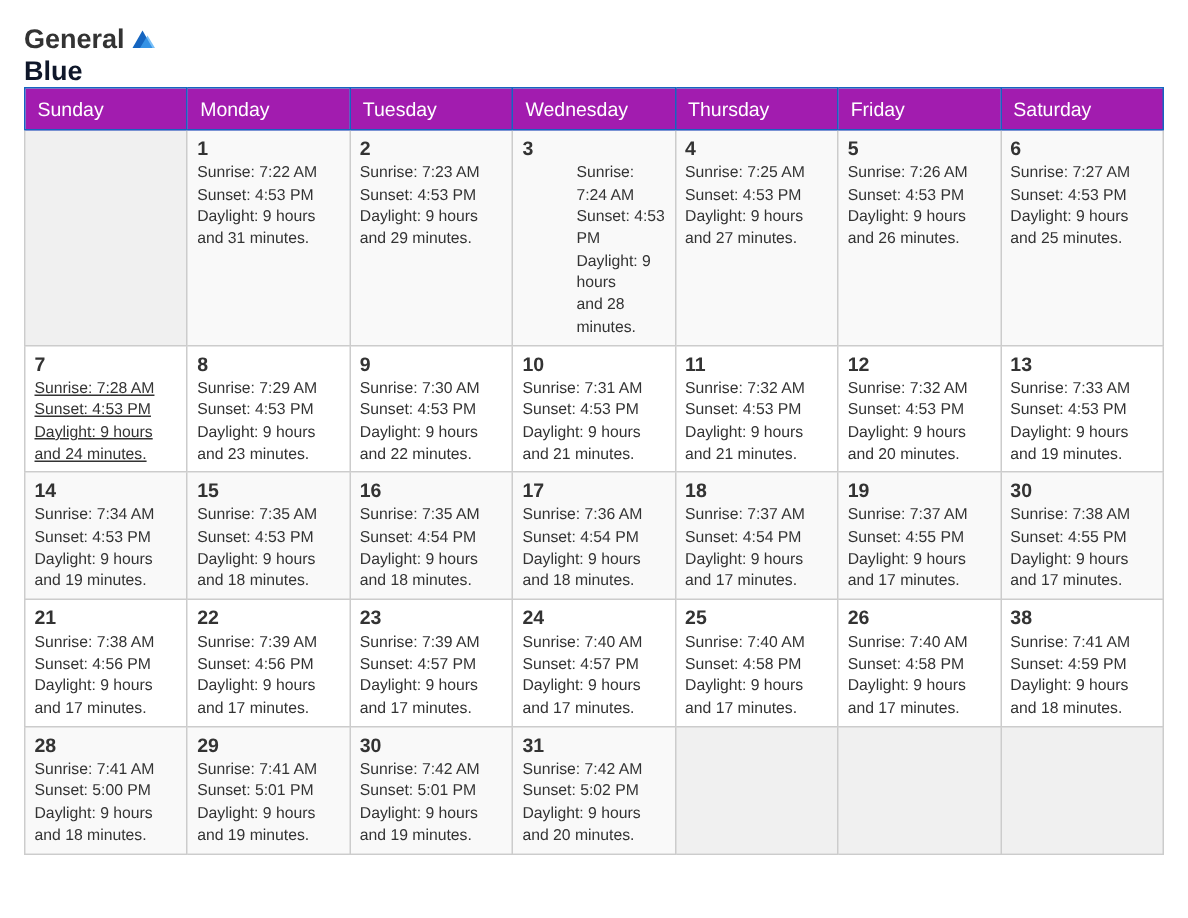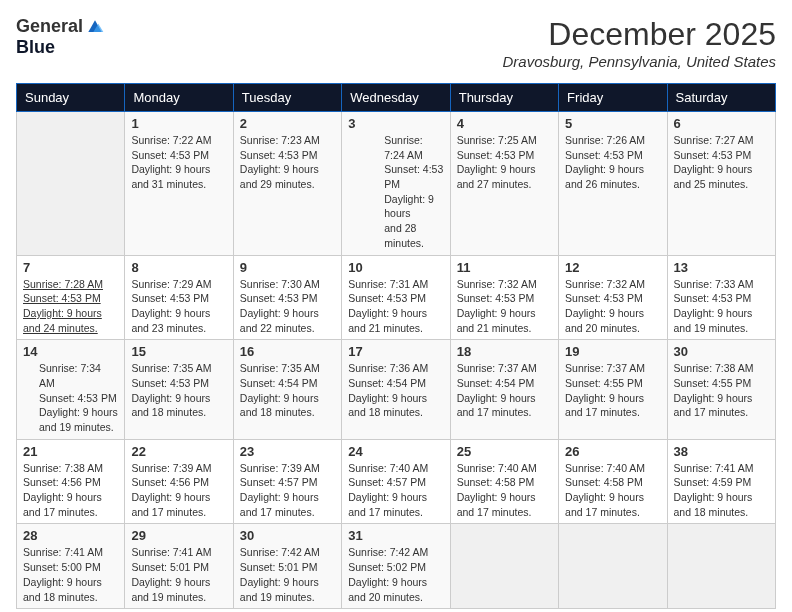--- a/index.html
+++ b/index.html
@@ -7,21 +7,21 @@
       font-family: Arial, sans-serif;
       background: #fff;
       width: 792px;
       min-height: 612px;
       padding: 16px;
     }
     .header {
       display: flex;
       justify-content: space-between;
       align-items: flex-start;
-      margin-bottom: 13px;
+      margin-bottom: 0;
     }
     .logo {
       display: flex;
       flex-direction: column;
       align-items: flex-start;
     }
     .logo-text {
       display: flex;
       align-items: center;
     }
@@ -52,21 +52,21 @@
       font-size: 15px;
       color: #333;
       font-style: italic;
     }
     .calendar {
       width: 100%;
       border-collapse: collapse;
       border: 1px solid #ccc;
     }
     .calendar th {
-      background: #0f172a;
+      background: #a21caf;
       color: #fff;
       text-align: left;
       padding: 6px 8px;
       font-size: 13px;
       font-weight: normal;
       border: 1px solid #1565C0;
     }
     .calendar td {
       border: 1px solid #ccc;
       vertical-align: top;
@@ -106,24 +106,20 @@
       <span class="logo-general">General</span>
       <svg class="logo-icon" viewBox="0 0 24 24" xmlns="http://www.w3.org/2000/svg">
         <polygon points="4,18 12,4 20,18" fill="#1565C0"></polygon>
         <polygon points="10,18 16,8 22,18" fill="#42A5F5" opacity="0.7"></polygon>
       </svg>
     </div>
     <div>
       <span class="logo-blue">Blue</span>
     </div>
   </div>
-  <div class="title-area">
-    <div class="month-title">December 2025</div>
-    <div class="location">Dravosburg, Pennsylvania, United States</div>
-  </div>
 </div>
 
 <table class="calendar">
   <thead>
     <tr>
     <th>Sunday</th>
         <th>Monday</th>
         <th>Tuesday</th>
         <th>Wednesday</th>
         <th>Thursday</th>
@@ -224,21 +220,21 @@
           <span class="day-num">13</span>
           <div class="day-info" style="white-space: pre-line;">Sunrise: 7:33 AM
 Sunset: 4:53 PM
 Daylight: 9 hours
 and 19 minutes.</div>
         </td>
       </tr>
       <tr>
         <td>
           <span class="day-num">14</span>
-          <div class="day-info" style="white-space: pre-line; margin-left: 16px;">Sunrise: 7:34 AM
+          <div class="day-info" style="white-space: pre-line;">Sunrise: 7:34 AM
 Sunset: 4:53 PM
 Daylight: 9 hours
 and 19 minutes.</div>
         </td>
         <td>
           <span class="day-num">15</span>
           <div class="day-info" style="white-space: pre-line;">Sunrise: 7:35 AM
 Sunset: 4:53 PM
 Daylight: 9 hours
 and 18 minutes.</div>

